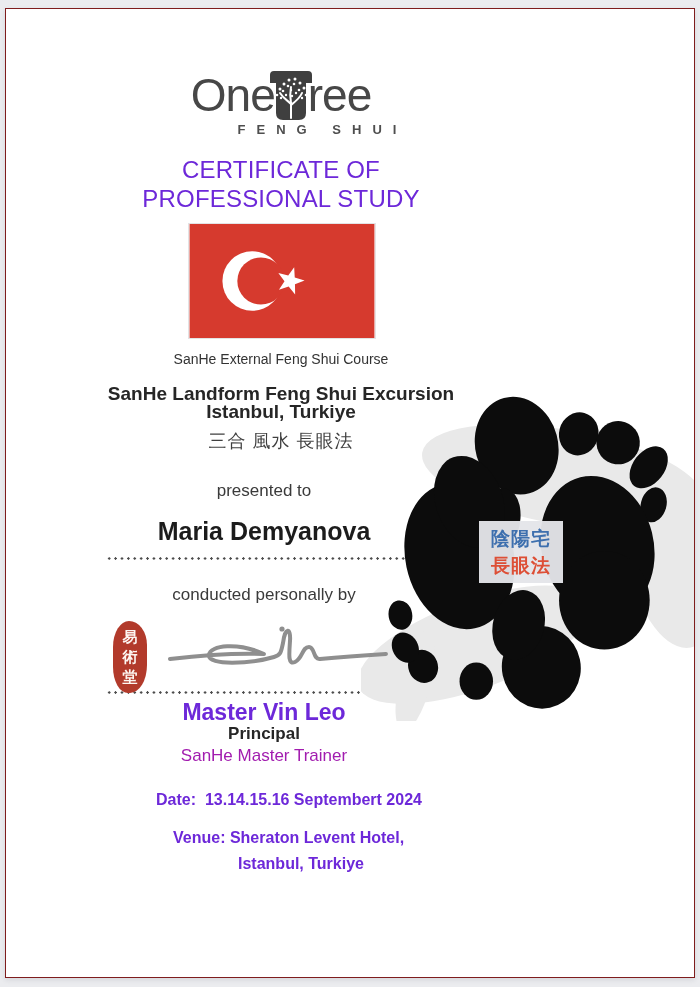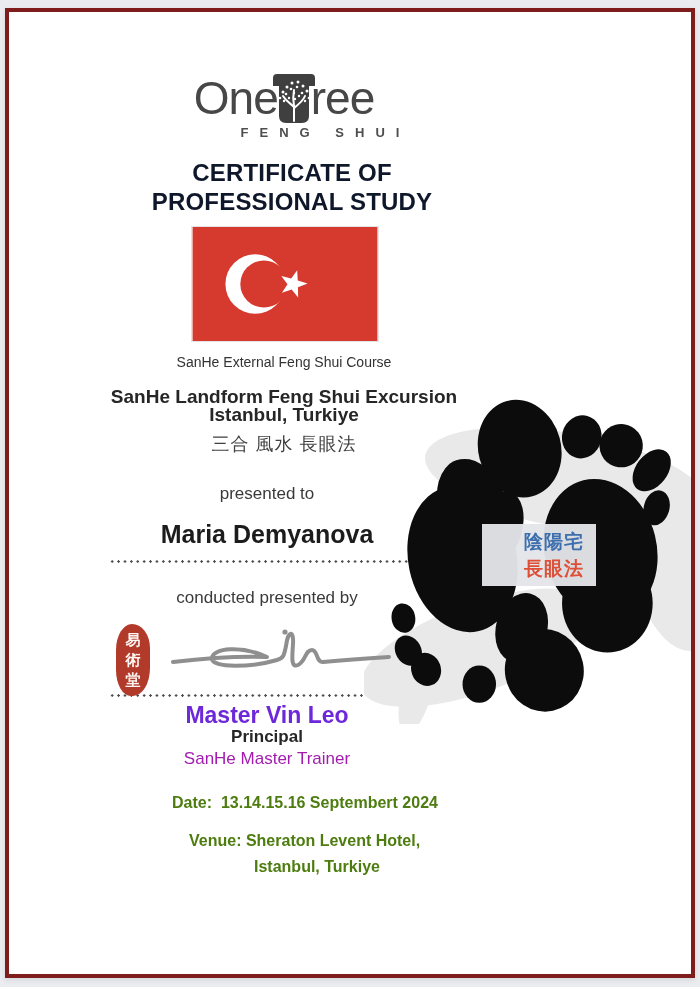--- a/index.html
+++ b/index.html
@@ -4,36 +4,36 @@
 <style>
   html,body{margin:0;padding:0;}
   body{
     width:700px;height:987px;position:relative;overflow:hidden;
     background:#ebecef;
     font-family:"Liberation Sans","DejaVu Sans",sans-serif;
     -webkit-font-smoothing:antialiased;
   }
   .paper{
     position:absolute;left:5px;top:8px;width:690px;height:970px;
-    background:#ffffff;border:4px solid #7f1d1d;box-sizing:border-box;
+    background:#ffffff;border:1px solid #7f1d1d;box-sizing:border-box;
     box-shadow:0 2px 5px rgba(40,40,60,.10);
     overflow:hidden;
   }
   
   .cwrap{position:absolute;left:0;width:550px;text-align:center;}
   .pwrap{position:absolute;left:100px;width:316px;text-align:center;}
 
   
   .logo-row{top:60px;display:flex;justify-content:center;align-items:flex-start;}
   .logo-word{font-size:46px;line-height:52px;color:#474747;letter-spacing:-1px;}
   .tblock{width:44px;height:52px;margin:1px -5px 0 -6px;position:relative;z-index:2;}
   .tagline{top:113px;font-size:13px;font-weight:600;letter-spacing:11px;color:#4e4e4e;padding-left:11px;box-sizing:border-box;margin-left:36px;}
 
   
-  .heading{top:146px;font-size:24px;line-height:29px;font-weight:700;color:#0f172a;letter-spacing:.2px;padding-left:8px;}
+  .heading{top:146px;font-size:24px;line-height:29px;font-weight:400;color:#6d28d9;letter-spacing:.2px;}
 
   
   .flag{position:absolute;left:182px;top:214px;width:188px;height:116px;border:1px solid #e3e3e5;box-sizing:border-box;}
   .flag svg{display:block;width:100%;height:100%;}
 
   
   .course-sub{top:342px;font-size:14px;color:#333;}
   .course-1{top:362px;font-size:19px;font-weight:700;color:#262626;margin-top:12px;}
   .course-2{top:392px;font-size:19px;font-weight:700;color:#262626;}
   .course-cn{top:420px;font-size:18px;color:#3f3f3f;letter-spacing:1px;}
@@ -55,30 +55,30 @@
     display:flex;align-items:center;justify-content:center;z-index:3;}
   .seal-text{color:#fdf6f2;font-size:15px;font-weight:600;line-height:20px;
     width:16px;word-break:break-all;text-align:center;}
 
   .signature{position:absolute;left:158px;top:610px;z-index:2;}
 
   .signer-name{top:690px;font-size:23px;font-weight:700;color:#6d28d9;}
   .signer-title{top:715px;font-size:17px;font-weight:700;color:#262626;}
   .signer-sub{top:737px;font-size:17px;color:#a21caf;}
 
-  .dateline{position:absolute;font-weight:700;color:#4d7c0f;font-size:16px;white-space:pre-wrap;margin-left:13px;}
+  .dateline{position:absolute;font-weight:700;color:#6d28d9;font-size:16px;white-space:pre-wrap;}
   .date-1{left:150px;top:782px;}
   .venue-1{left:167px;top:820px;}
   .venue-2{left:167px;top:846px;width:256px;text-align:center;}
 
   
   .footprint{position:absolute;left:355px;top:382px;width:335px;height:330px;z-index:1;}
   .fp-label{position:absolute;left:473px;top:512px;width:84px;height:62px;
     background:rgba(228,229,233,.96);z-index:2;
-    display:flex;flex-direction:column;justify-content:center;align-items:center;padding-left:30px;}
+    display:flex;flex-direction:column;justify-content:center;align-items:center;}
   .fp-line{font-size:19px;font-weight:700;line-height:27px;letter-spacing:1px;}
   .fp-blue{color:#3d6fae;}
   .fp-red{color:#dd4f36;}
 </style>
 </head>
 <body>
 
 <div class="paper">
 
   <div class="cwrap logo-row">
@@ -133,21 +133,21 @@
   </div>
 
   <div class="cwrap course-sub">SanHe External Feng Shui Course</div>
   <div class="cwrap course-1">SanHe Landform Feng Shui Excursion</div>
   <div class="cwrap course-2">Istanbul, Turkiye</div>
   <div class="cwrap course-cn">三合 風水 長眼法</div>
 
   <div class="pwrap presented">presented to</div>
   <div class="pwrap recipient">Maria Demyanova</div>
   <div class="dotline dot1"></div>
-  <div class="pwrap conducted">conducted presented by</div>
+  <div class="pwrap conducted">conducted personally by</div>
 
   <div class="seal">
     <div class="seal-text">易術堂</div>
   </div>
   <div class="signature">
     <svg width="230" height="64" viewBox="0 0 230 64">
       <path d="M6,40 C40,36 72,34 100,35 C74,23 46,26 45,36 C44,47 86,45 110,38 C117,36 117,33 119,24 C121,8 127,8 126,22 C125,36 124,46 131,43 C139,39 138,28 145,28 C151,28 149,41 156,40 C166,39 188,37 222,35" stroke="#8f8f8f" stroke-width="4" fill="none" stroke-linecap="round" stroke-linejoin="round"></path>
       <circle cx="118" cy="10" r="2.6" fill="#8f8f8f"></circle>
     </svg>
   </div>

